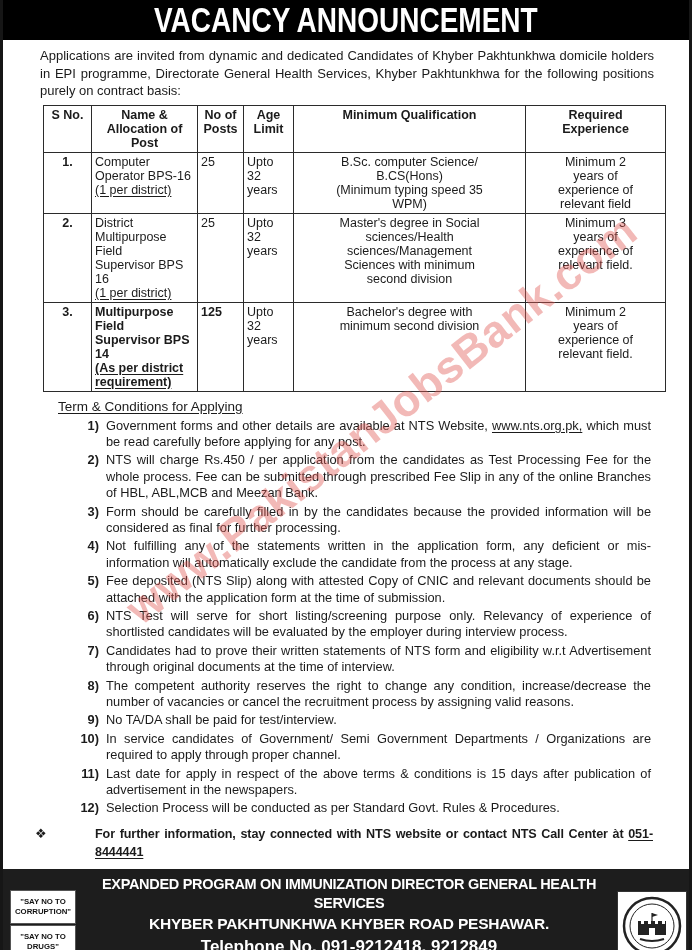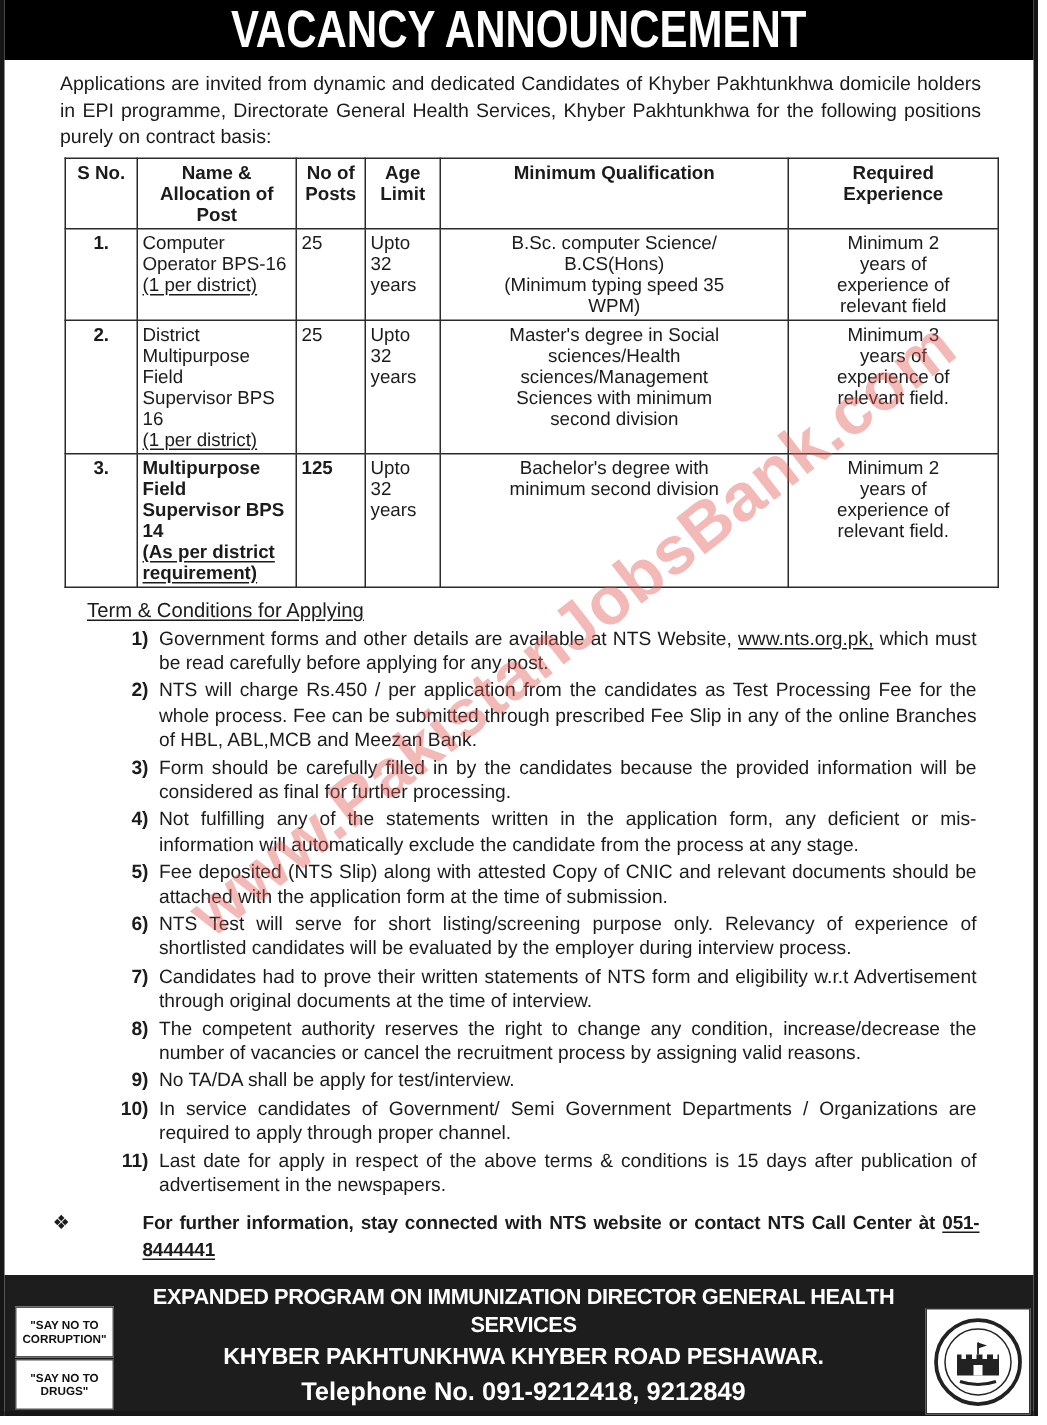--- a/index.html
+++ b/index.html
@@ -221,29 +221,33 @@
       <div class="term">
         <div class="num">7)</div>
         <div class="txt">Candidates had to prove their written statements of NTS form and eligibility w.r.t Advertisement through original documents at the time of interview.</div>
       </div>
       <div class="term">
         <div class="num">8)</div>
         <div class="txt">The competent authority reserves the right to change any condition, increase/decrease the number of vacancies or cancel the recruitment process by assigning valid reasons.</div>
       </div>
       <div class="term">
         <div class="num">9)</div>
-        <div class="txt">No TA/DA shall be apply for test/interview.</div>
+        <div class="txt">No TA/DA shall be paid for test/interview.</div>
       </div>
       <div class="term">
         <div class="num">10)</div>
         <div class="txt">In service candidates of Government/ Semi Government Departments / Organizations are required to apply through proper channel.</div>
       </div>
       <div class="term">
         <div class="num">11)</div>
         <div class="txt">Last date for apply in respect of the above terms &amp; conditions is 15 days after publication of advertisement in the newspapers.</div>
+      </div>
+      <div class="term">
+        <div class="num">12)</div>
+        <div class="txt">Selection Process will be conducted as per Standard Govt. Rules &amp; Procedures.</div>
       </div>
       <div class="term">
         <div class="num"></div>
         <div class="txt"></div>
       </div>
     </div>
 
     <div class="note">
       <div class="bullet">❖</div>
       <div class="txt"><span>For further information, stay connected with NTS website or contact NTS Call Center àt </span><span class="phone">051-8444441</span></div>

